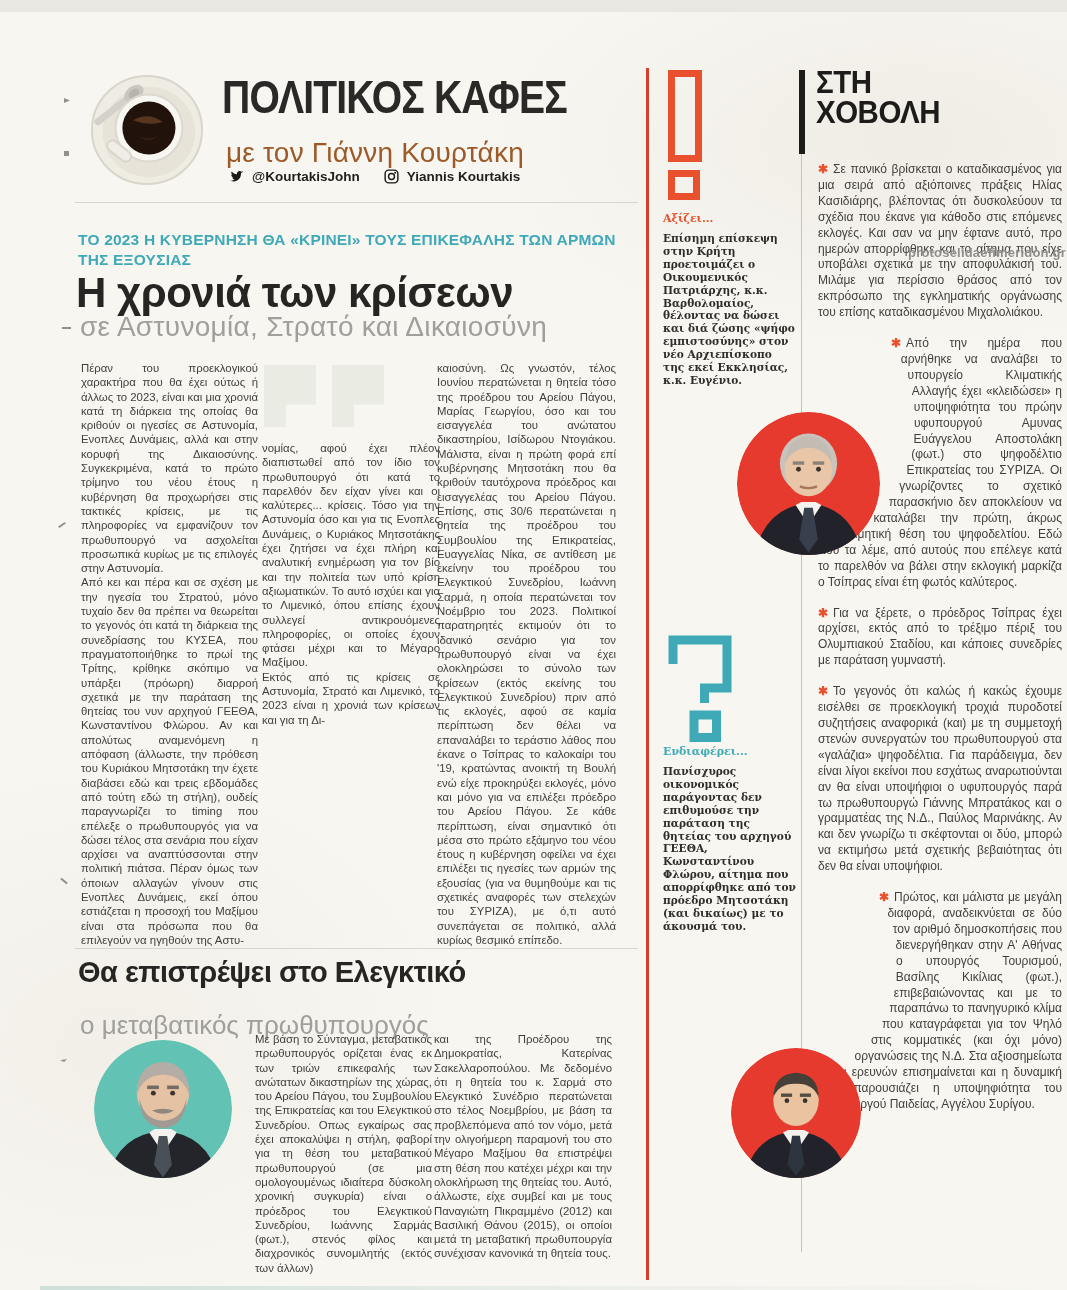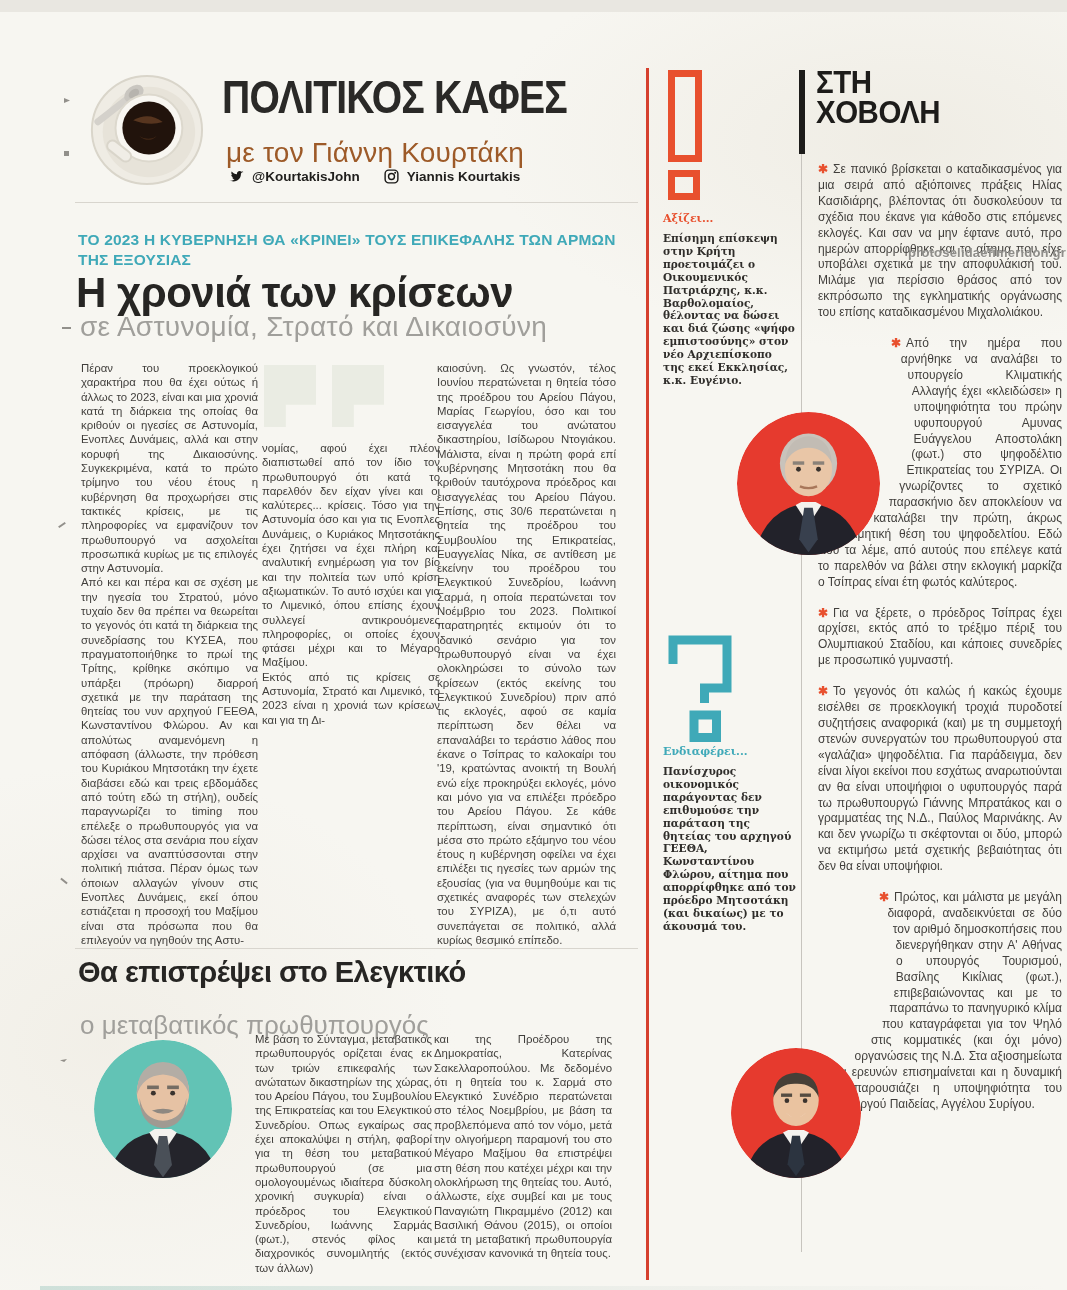--- a/index.html
+++ b/index.html
@@ -162,21 +162,21 @@
   <div class="abs hovoli-bar"></div>
   <div class="abs hovoli-line"></div>
   <div class="abs hovoli-title">
     <div>ΣΤΗ</div>
     <div>ΧΟΒΟΛΗ</div>
   </div>
 
   <div class="abs hovoli-items">
     <div class="hb-item"><span class="hb-bullet">✱</span><span>Σε πανικό βρίσκεται ο καταδικασμένος για μια σειρά από αξιόποινες πράξεις Ηλίας Κασιδιάρης, βλέποντας ότι δυσκολεύουν τα σχέδια που έκανε για κάθοδο στις επόμενες εκλογές. Και σαν να μην έφτανε αυτό, προ ημερών απορρίφθηκε και το αίτημα που είχε υποβάλει σχετικά με την αποφυλάκισή του. Μιλάμε για περίσσιο θράσος από τον εκπρόσωπο της εγκληματικής οργάνωσης του επίσης καταδικασμένου Μιχαλολιάκου.</span></div>
     <div class="hb-item"><span class="spacer spacer-a"></span><span class="hb-bullet">✱</span><span>Από την ημέρα που αρνήθηκε να αναλάβει το υπουργείο Κλιματικής Αλλαγής έχει «κλειδώσει» η υποψηφιότητα του πρώην υφυπουργού Αμυνας Ευάγγελου Αποστολάκη (φωτ.) στο ψηφοδέλτιο Επικρατείας του ΣΥΡΙΖΑ. Οι γνωρίζοντες το σχετικό παρασκήνιο δεν αποκλείουν να καταλάβει την πρώτη, άκρως τιμητική θέση του ψηφοδελτίου. Εδώ που τα λέμε, από αυτούς που επέλεγε κατά το παρελθόν να βάλει στην εκλογική μαρκίζα ο Τσίπρας είναι έτη φωτός καλύτερος.</span></div>
-    <div class="hb-item"><span class="hb-bullet">✱</span><span>Για να ξέρετε, ο πρόεδρος Τσίπρας έχει αρχίσει, εκτός από το τρέξιμο πέριξ του Ολυμπιακού Σταδίου, και κάποιες συνεδρίες με προσωπικό γυμναστή.</span></div>
+    <div class="hb-item"><span class="hb-bullet">✱</span><span>Για να ξέρετε, ο πρόεδρος Τσίπρας έχει αρχίσει, εκτός από το τρέξιμο πέριξ του Ολυμπιακού Σταδίου, και κάποιες συνεδρίες με παράταση γυμναστή.</span></div>
     <div class="hb-item"><span class="hb-bullet">✱</span><span>Το γεγονός ότι καλώς ή κακώς έχουμε εισέλθει σε προεκλογική τροχιά πυροδοτεί συζητήσεις αναφορικά (και) με τη συμμετοχή στενών συνεργατών του πρωθυπουργού στα «γαλάζια» ψηφοδέλτια. Για παράδειγμα, δεν είναι λίγοι εκείνοι που εσχάτως αναρωτιούνται αν θα είναι υποψήφιοι ο υφυπουργός παρά τω πρωθυπουργώ Γιάννης Μπρατάκος και ο γραμματέας της Ν.Δ., Παύλος Μαρινάκης. Αν και δεν γνωρίζω τι σκέφτονται οι δύο, μπορώ να εκτιμήσω μετά σχετικής βεβαιότητας ότι δεν θα είναι υποψήφιοι.</span></div>
     <div class="hb-item"><span class="spacer spacer-k"></span><span class="hb-bullet">✱</span><span>Πρώτος, και μάλιστα με μεγάλη διαφορά, αναδεικνύεται σε δύο τον αριθμό δημοσκοπήσεις που διενεργήθηκαν στην Α' Αθήνας ο υπουργός Τουρισμού, Βασίλης Κικίλιας (φωτ.), επιβεβαιώνοντας και με το παραπάνω το πανηγυρικό κλίμα που καταγράφεται για τον Ψηλό στις κομματικές (και όχι μόνο) οργανώσεις της Ν.Δ. Στα αξιοσημείωτα των ερευνών επισημαίνεται και η δυναμική που παρουσιάζει η υποψηφιότητα του υφυπουργού Παιδείας, Αγγέλου Συρίγου.</span></div>
   </div>
 
   <svg class="abs photo" style="left:737px;top:400px;" width="143" height="143" viewBox="0 0 100 100">
     <circle cx="50" cy="50" r="50" fill="#e63a2e"></circle>
     <ellipse cx="50" cy="36" rx="20" ry="21" fill="#c9c3bb"></ellipse>
     <ellipse cx="50" cy="40" rx="16.5" ry="19" fill="#e9c6a7"></ellipse>
     <path d="M33.5 36 Q35 18 50 17 Q65 18 66.5 36 Q61 25 50 25 Q39 25 33.5 36 Z" fill="#c2bcb4"></path>
     <rect x="39" y="34.5" width="8" height="2.4" fill="#8a8279"></rect>

